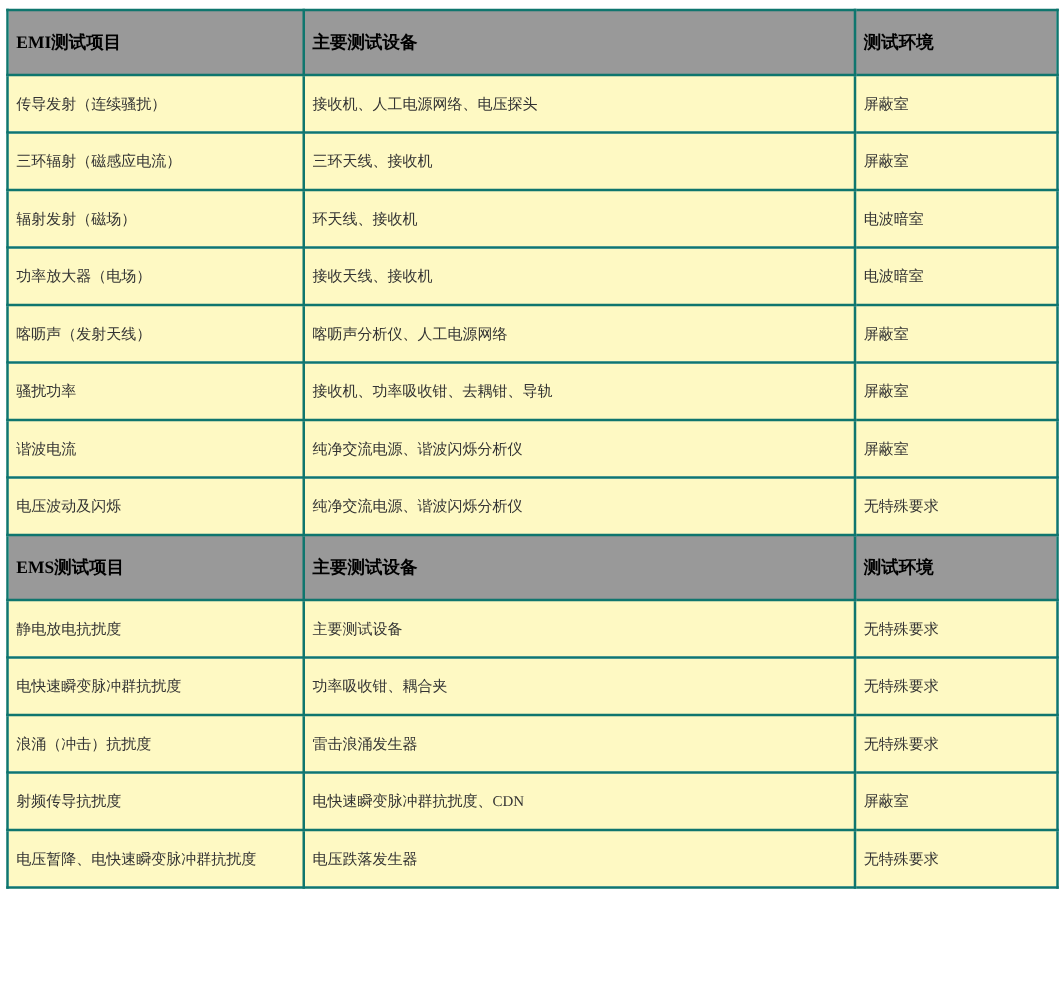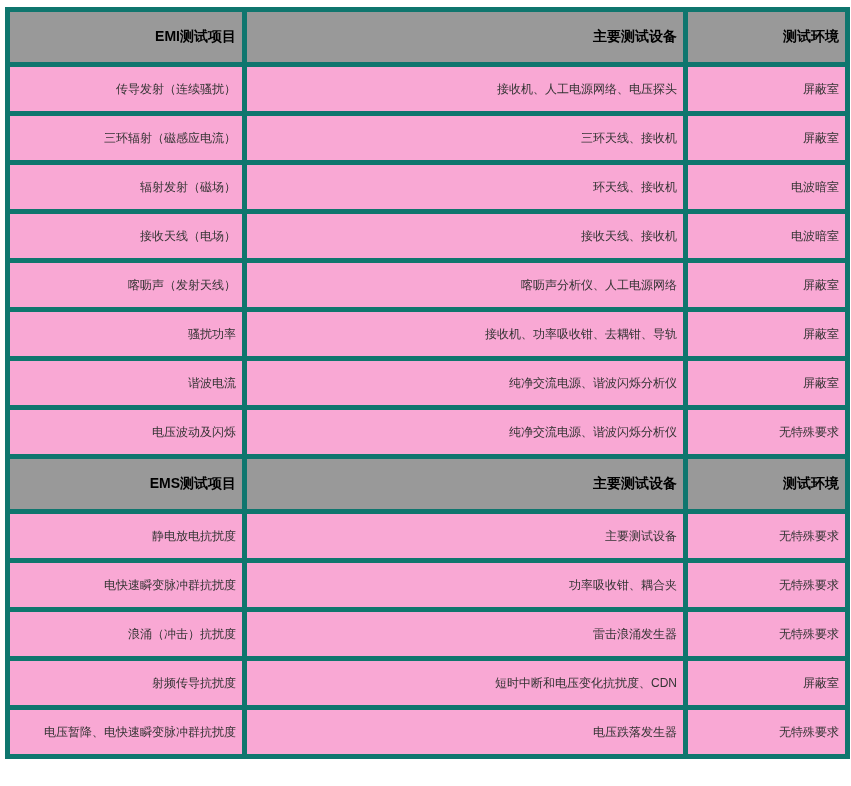--- a/index.html
+++ b/index.html
@@ -14,35 +14,36 @@
     padding: 7px 6px 0 5px;
   }
   table.test-table {
     border-collapse: collapse;
     table-layout: fixed;
     width: 840px;
     font-family: "Liberation Sans", "DejaVu Sans", sans-serif;
   }
   table.test-table th,
   table.test-table td {
-    border: 5px solid #0f766e;
-    text-align: right;
+    border: 2px solid #0f766e;
+    text-align: left;
     vertical-align: middle;
     padding: 0 6px;
     overflow: hidden;
+    font-family: Liberation Serif, serif;
   }
   table.test-table th {
     background: #999999;
     color: #000000;
     font-size: 14px;
     font-weight: bold;
     height: 50px;
   }
   table.test-table td {
-    background: #f9a8d4;
+    background: #fef9c3;
     color: #333333;
     font-size: 12px;
     font-weight: normal;
     height: 44px;
   }
   col.c1 { width: 237px; }
   col.c2 { width: 441px; }
   col.c3 { width: 162px; }
 </style>
 </head>
@@ -70,21 +71,21 @@
         <td>三环辐射（磁感应电流）</td>
         <td>三环天线、接收机</td>
         <td>屏蔽室</td>
       </tr>
       <tr>
         <td>辐射发射（磁场）</td>
         <td>环天线、接收机</td>
         <td>电波暗室</td>
       </tr>
       <tr>
-        <td>接收天线（电场）</td>
+        <td>功率放大器（电场）</td>
         <td>接收天线、接收机</td>
         <td>电波暗室</td>
       </tr>
       <tr>
         <td>喀呖声（发射天线）</td>
         <td>喀呖声分析仪、人工电源网络</td>
         <td>屏蔽室</td>
       </tr>
       <tr>
         <td>骚扰功率</td>
@@ -116,21 +117,21 @@
         <td>功率吸收钳、耦合夹</td>
         <td>无特殊要求</td>
       </tr>
       <tr>
         <td>浪涌（冲击）抗扰度</td>
         <td>雷击浪涌发生器</td>
         <td>无特殊要求</td>
       </tr>
       <tr>
         <td>射频传导抗扰度</td>
-        <td>短时中断和电压变化抗扰度、CDN</td>
+        <td>电快速瞬变脉冲群抗扰度、CDN</td>
         <td>屏蔽室</td>
       </tr>
       <tr>
         <td>电压暂降、电快速瞬变脉冲群抗扰度</td>
         <td>电压跌落发生器</td>
         <td>无特殊要求</td>
       </tr>
     </tbody>
   </table>
 </div>

